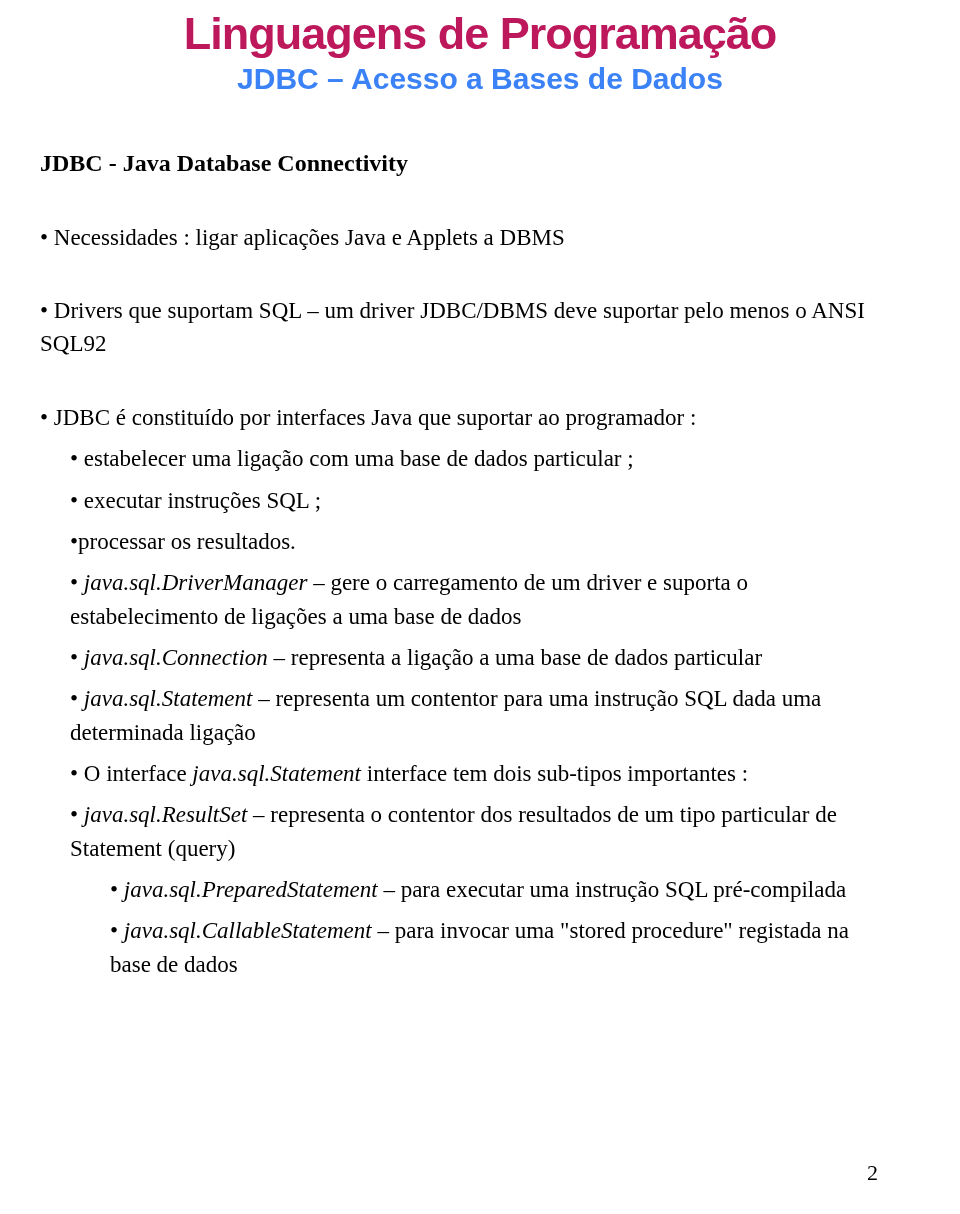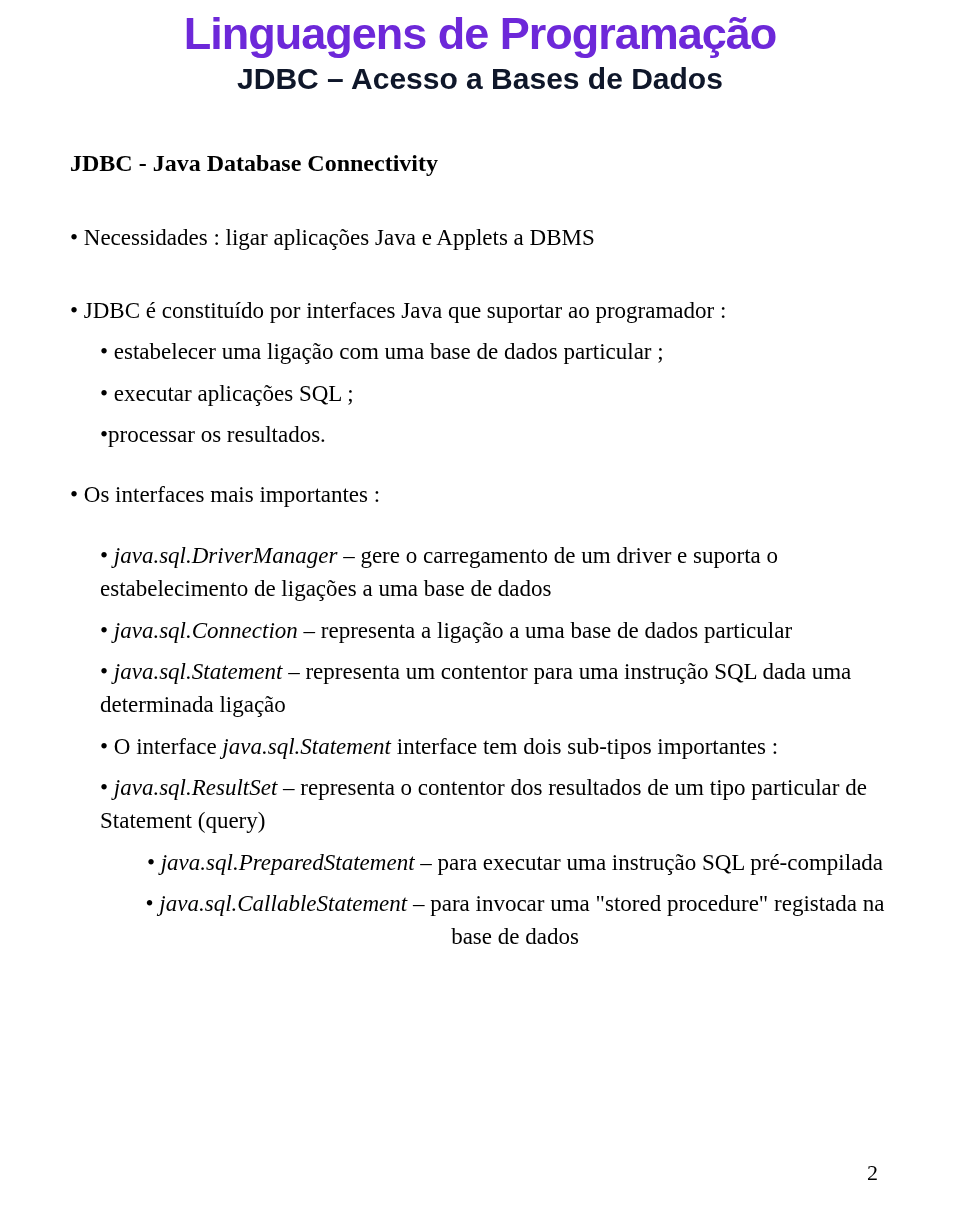--- a/index.html
+++ b/index.html
@@ -17,52 +17,51 @@
       position: relative;
     }
     .header {
       text-align: center;
       padding-top: 8px;
     }
     .header-title {
       font-family: Arial, Helvetica, sans-serif;
       font-weight: 900;
       font-size: 45px;
-      color: #6d28d9;
+      color: #be185d;
       letter-spacing: -1px;
     }
     .header-subtitle {
       font-family: Arial, Helvetica, sans-serif;
       font-weight: 900;
       font-size: 30px;
-      color: #0f172a;
+      color: #3b82f6;
       margin-top: 2px;
     }
     .content {
-      padding: 50px 70px 0 70px;
+      padding: 50px 70px 0 40px;
       font-size: 23px;
       line-height: 1.45;
     }
     .section-title {
       font-weight: bold;
       font-size: 24px;
       margin-bottom: 22px;
     }
     .bullet-l1 {
       margin-bottom: 8px;
       margin-top: 40px;
     }
     .bullet-l2 {
       padding-left: 30px;
       margin-bottom: 8px;
     }
     .bullet-l3 {
       padding-left: 70px;
       margin-bottom: 8px;
-      text-align: center;
     }
     .interfaces-heading {
       margin-top: 26px;
       margin-bottom: 28px;
     }
     .em {
       font-style: italic;
     }
     .page-number {
       position: absolute;
@@ -79,26 +78,26 @@
 
 <div class="header">
   <div class="header-title">Linguagens de Programação</div>
   <div class="header-subtitle">JDBC – Acesso a Bases de Dados</div>
 </div>
 
 <div class="content">
   <div class="section-title">JDBC - Java Database Connectivity</div>
 
   <div class="bullet-l1 para-group">• Necessidades : ligar aplicações Java e Applets a DBMS</div>
+  <div class="bullet-l1 para-group">• Drivers que suportam SQL – um driver JDBC/DBMS deve suportar pelo menos o ANSI SQL92</div>
   <div class="bullet-l1 para-group">• JDBC é constituído por interfaces Java que suportar ao programador :</div>
   <div class="bullet-l2 para-group">• estabelecer uma ligação com uma base de dados particular ;</div>
-  <div class="bullet-l2 para-group">• executar aplicações SQL ;</div>
+  <div class="bullet-l2 para-group">• executar instruções SQL ;</div>
   <div class="bullet-l2 para-group">•processar os resultados.</div>
 
-  <div class="bullet-l1 interfaces-heading">• Os interfaces mais importantes :</div>
 
   <div class="bullet-l2 para-group">
     <span>• </span><span class="em">java.sql.DriverManager</span><span> – gere o carregamento de um driver e suporta o estabelecimento de ligações a uma base de dados</span>
   </div>
 
   <div class="bullet-l2 para-group">
     <span>• </span><span class="em">java.sql.Connection</span><span> – representa a ligação a uma base de dados particular</span>
   </div>
 
   <div class="bullet-l2 para-group">

